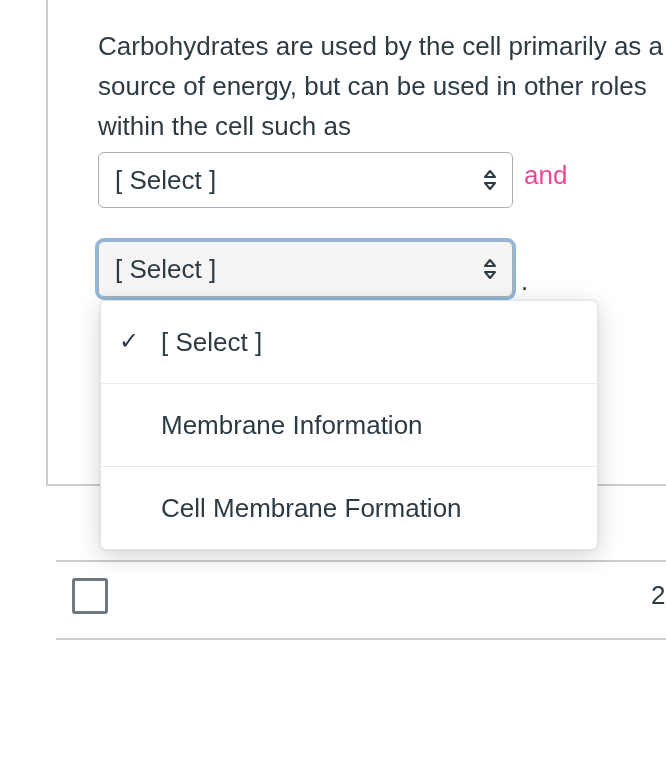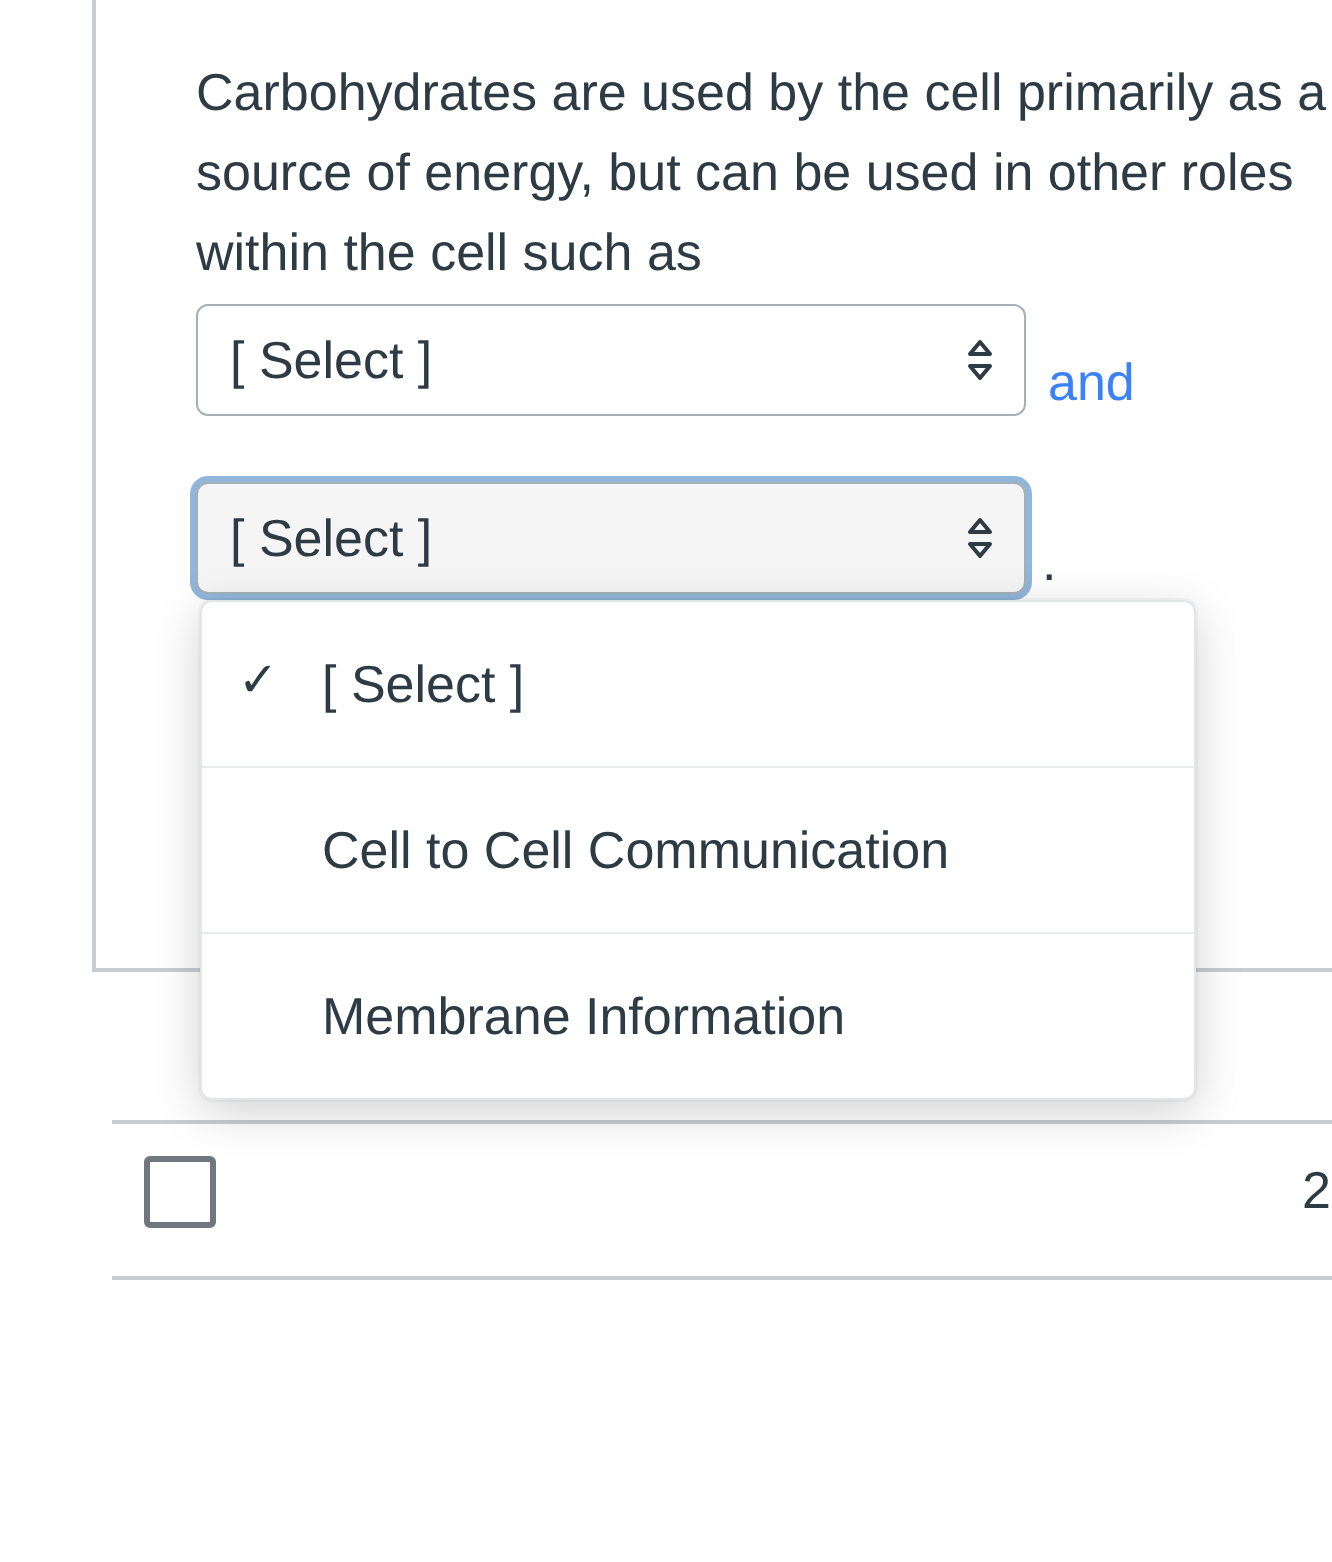--- a/index.html
+++ b/index.html
@@ -82,23 +82,23 @@
   }
   .select-closed .chev {
     position: absolute;
     right: 14px;
     top: 50%;
     transform: translateY(-50%);
   }
   .and-text {
     position: absolute;
     left: 524px;
-    top: 176px;
-    font-size: 26px;
-    color: #3b82f6;
+    top: 160px;
+    font-size: 26px;
+    color: #ec4899;
   }
   
   .select-open {
     position: absolute;
     left: 98px;
     top: 241px;
     width: 415px;
     height: 56px;
     background: #f5f5f5;
     border: 1px solid #a6b0b7;
@@ -214,24 +214,24 @@
   </div>
 
   <div class="period">.</div>
 
   <div class="dropdown">
     <div class="opt">
       <span class="check">✓</span>
       <span>[ Select ]</span>
     </div>
     <div class="opt">
-      <span>Cell to Cell Communication</span>
+      <span>Membrane Information</span>
     </div>
     <div class="opt">
-      <span>Membrane Information</span>
+      <span>Cell Membrane Formation</span>
     </div>
   </div>
 
   <div class="flag-checkbox"></div>
 
   <div class="points">2</div>
 
 </div>
 
 </body></html>

